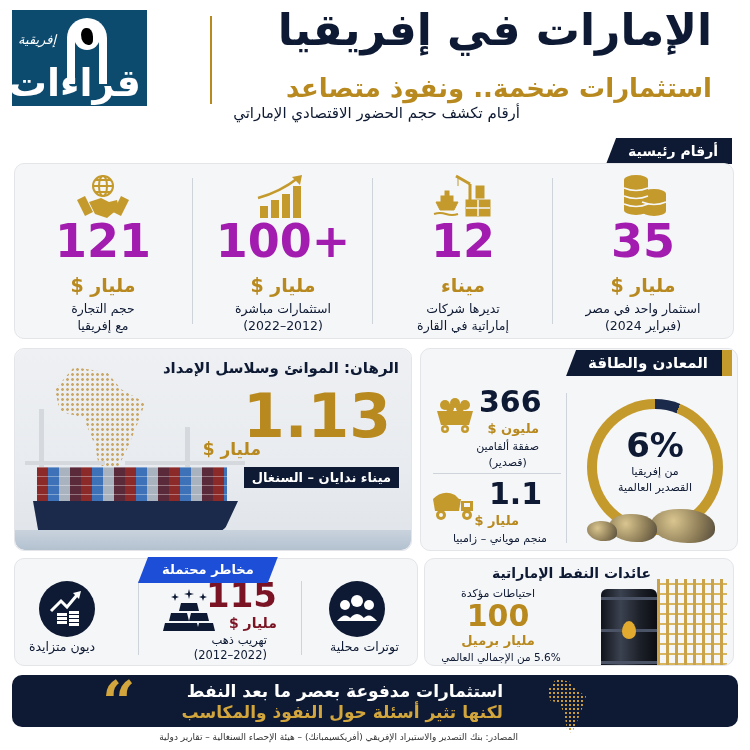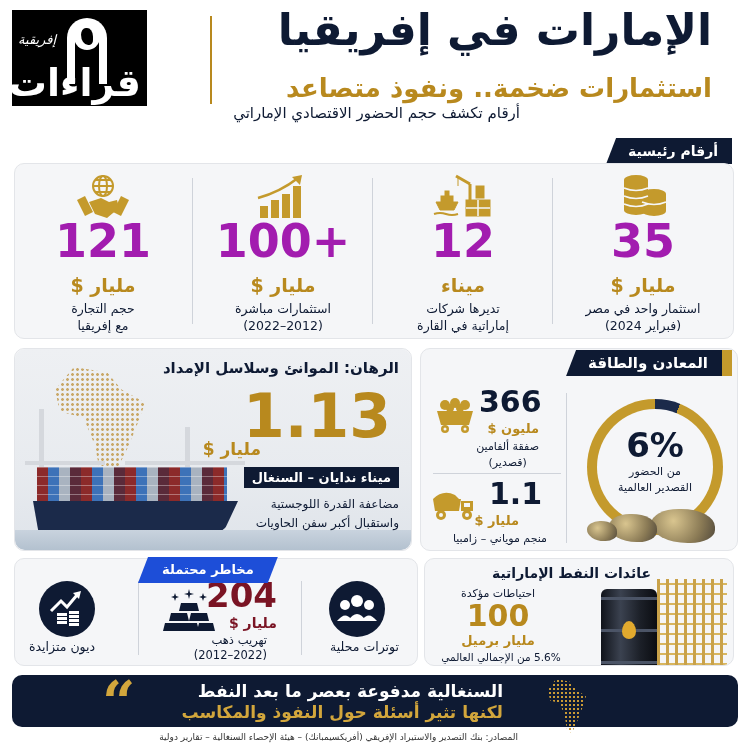--- a/index.html
+++ b/index.html
@@ -9,21 +9,21 @@
     font-family: "DejaVu Sans", sans-serif;
     color: #0e1a33;
     position: relative;
     direction: rtl;
   }
   .abs { position: absolute; }
 
   
   #logo {
     left: 12px; top: 10px; width: 135px; height: 96px;
-    background: #000000; direction: ltr;
+    background: #0c4a6e; direction: ltr;
   }
   #logo .arch {
     position: absolute; left: 55px; top: 8px; width: 40px; height: 66px;
     border: 8px solid #fff; border-bottom: none; border-radius: 20px 20px 0 0;
   }
   #logo .globe {
     position: absolute; left: 62px; top: 14px; width: 26px; height: 26px;
     border-radius: 50%; background: #fff;
   }
   #logo .globe::after {
@@ -236,32 +236,28 @@
     <div class="crane" style="left:170px; top:78px; width:5px; height:80px;"></div>
     <div class="crane" style="left:110px; top:112px; width:120px; height:4px;"></div>
     <div class="containers"></div>
     <div class="ship-hull"></div>
     <div class="sea"></div>
   </div>
   <div class="abs" style="right:12px; top:10px; font-size:15px; font-weight:bold; color:#0e1a33;">الرهان: الموانئ وسلاسل الإمداد</div>
   <div class="abs" style="right:20px; top:34px; font-size:60px; font-weight:bold; color:#b8891e; direction:ltr; line-height:1.1;">1.13</div>
   <div class="abs" style="right:150px; top:90px; font-size:17px; font-weight:bold; color:#b8891e;">مليار $</div>
   <div class="abs" style="right:12px; top:118px; background:#0e1a33; color:#fff; font-size:13px; font-weight:bold; padding:3px 8px;">ميناء ندايان – السنغال</div>
-  <div class="abs" style="right:12px; top:146px; font-size:12px; line-height:1.6; color:#0e1a33;">
-    <div>مضاعفة القدرة اللوجستية</div>
-    <div>واستقبال أكبر سفن الحاويات</div>
-  </div>
 </div>
 
 <div class="card" style="left:420px; top:348px; width:318px; height:203px;">
   <div class="abs" style="left:62px; top:44px; width:1px; height:150px; background:#cfd3da; left:145px;"></div>
   <div id="donut" style="right:14px; top:50px;"></div>
   <div class="abs" style="right:30px; top:78px; width:104px; text-align:center; z-index:2;">
     <div style="font-size:34px; font-weight:bold; color:#0e1a33; direction:ltr; line-height:1.1;">6%</div>
-    <div style="font-size:11px; line-height:1.4; color:#0e1a33;">من الحضور</div>
+    <div style="font-size:11px; line-height:1.4; color:#0e1a33;">من إفريقيا</div>
     <div style="font-size:11px; line-height:1.4; color:#0e1a33;">القصدير العالمية</div>
   </div>
   <div class="rocks" style="right:22px; top:160px; width:64px; height:34px; z-index:3;"></div>
   <div class="rocks" style="right:80px; top:165px; width:48px; height:28px; z-index:3;"></div>
   <div class="rocks" style="right:120px; top:172px; width:30px; height:20px; z-index:3;"></div>
 
   <svg class="abs" style="left:14px; top:48px;" width="40" height="38" viewBox="0 0 40 38">
     <g fill="#c49a2c">
         <circle cx="10" cy="8" r="5"></circle>
         <circle cx="20" cy="6" r="5"></circle>
@@ -329,21 +325,21 @@
         <path d="M8 26 L24 26 L26 34 L6 34 Z"></path>
         <path d="M28 26 L44 26 L46 34 L26 34 Z"></path>
     <path d="M0 36 L16 36 L18 44 L-2 44 Z" transform="translate(2,0)"></path>
         <path d="M18 36 L34 36 L36 44 L16 44 Z"></path>
         <path d="M36 36 L50 36 L52 44 L34 44 Z"></path>
     <path d="M26 2 L27 6 L31 7 L27 8 L26 12 L25 8 L21 7 L25 6 Z"></path>
         <path d="M12 6 L13 9 L16 10 L13 11 L12 14 L11 11 L8 10 L11 9 Z"></path>
         <path d="M40 6 L41 9 L44 10 L41 11 L40 14 L39 11 L36 10 L39 9 Z"></path>
       </g>
   </svg>
-  <div class="abs" style="right:140px; top:18px; font-size:34px; font-weight:bold; color:#7a1424; direction:ltr; line-height:1.1;">204</div>
+  <div class="abs" style="right:140px; top:18px; font-size:34px; font-weight:bold; color:#7a1424; direction:ltr; line-height:1.1;">115</div>
   <div class="abs" style="right:140px; top:56px; font-size:14px; font-weight:bold; color:#7a1424;">مليار $</div>
   <div class="abs" style="right:150px; top:74px; width:110px; text-align:right; font-size:11.5px; line-height:1.3; color:#0e1a33;">
     <div>تهريب ذهب</div>
     <div>(2022–2012)</div>
   </div>
 
   <div class="circle-icon" style="left:24px; top:22px;">
     <svg width="56" height="56" viewBox="0 0 56 56">
       <g fill="#fff">
           <path d="M12 30 L22 20 L28 26 L38 14" fill="none" stroke="#fff" stroke-width="3"></path>
@@ -373,16 +369,16 @@
   </div>
   <div class="abs" style="left:18px; top:28px; width:110px; text-align:center; font-size:11px; color:#0e1a33;">احتياطات مؤكدة</div>
   <div class="abs" style="left:18px; top:40px; width:110px; text-align:center; font-size:30px; font-weight:bold; color:#b8891e; line-height:1.1;">100</div>
   <div class="abs" style="left:18px; top:74px; width:110px; text-align:center; font-size:13px; font-weight:bold; color:#b8891e;">مليار برميل</div>
   <div class="abs" style="left:6px; top:92px; width:140px; text-align:center; font-size:10.5px; color:#0e1a33;">5.6% من الإجمالي العالمي</div>
 </div>
 
 <div id="banner">
   <div class="dotmap" style="right:150px; top:4px; width:40px; height:54px; clip-path: polygon(20% 0, 55% 5%, 70% 20%, 95% 32%, 85% 55%, 75% 75%, 60% 100%, 48% 96%, 42% 70%, 30% 45%, 5% 40%, 0 20%); background-image: radial-gradient(circle, #c99a35 1.2px, transparent 1.4px); background-size: 4px 4px;"></div>
   <div id="quote-mark">“</div>
-  <div id="banner-l1">السنغالية مدفوعة بعصر ما بعد النفط</div>
+  <div id="banner-l1">استثمارات مدفوعة بعصر ما بعد النفط</div>
   <div id="banner-l2">لكنها تثير أسئلة حول النفوذ والمكاسب</div>
 </div>
 <div id="sources">المصادر: بنك التصدير والاستيراد الإفريقي (أفريكسيمبانك) – هيئة الإحصاء السنغالية – تقارير دولية</div>
 
 </body></html>

